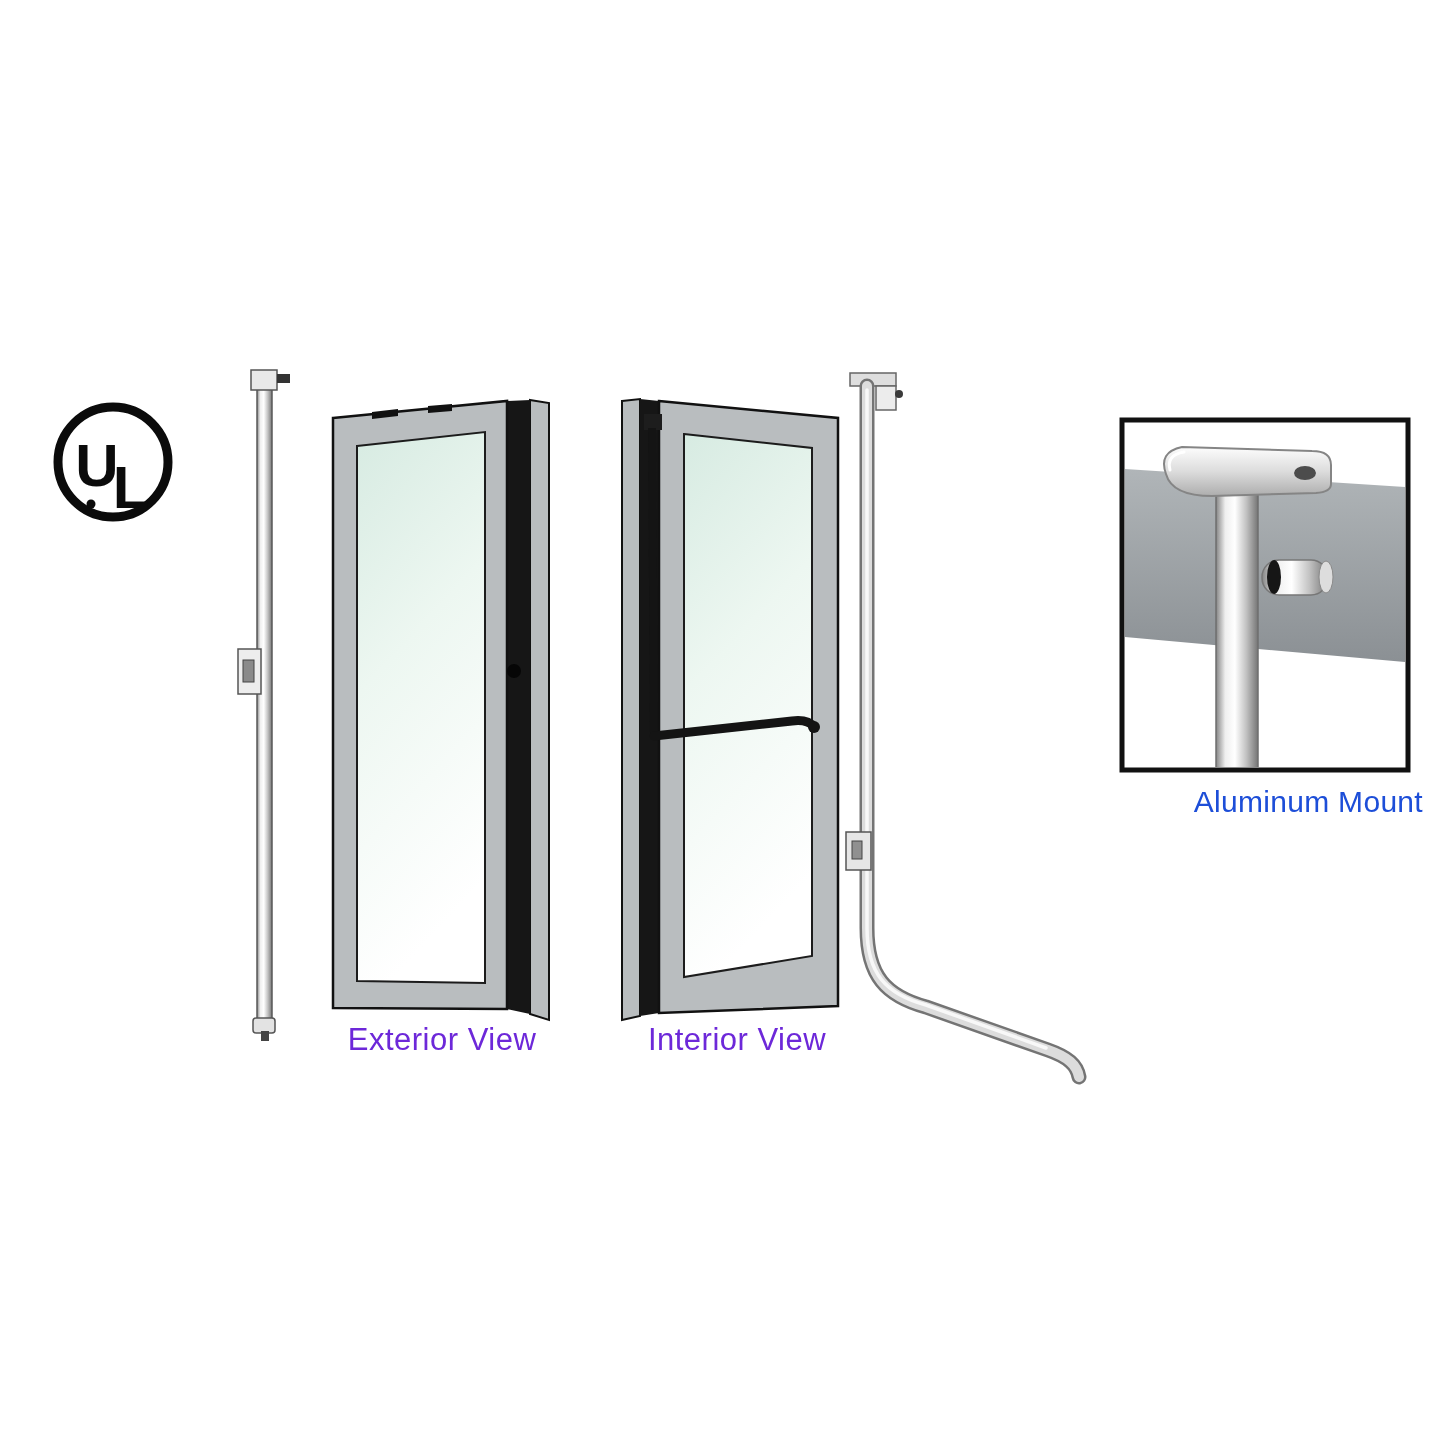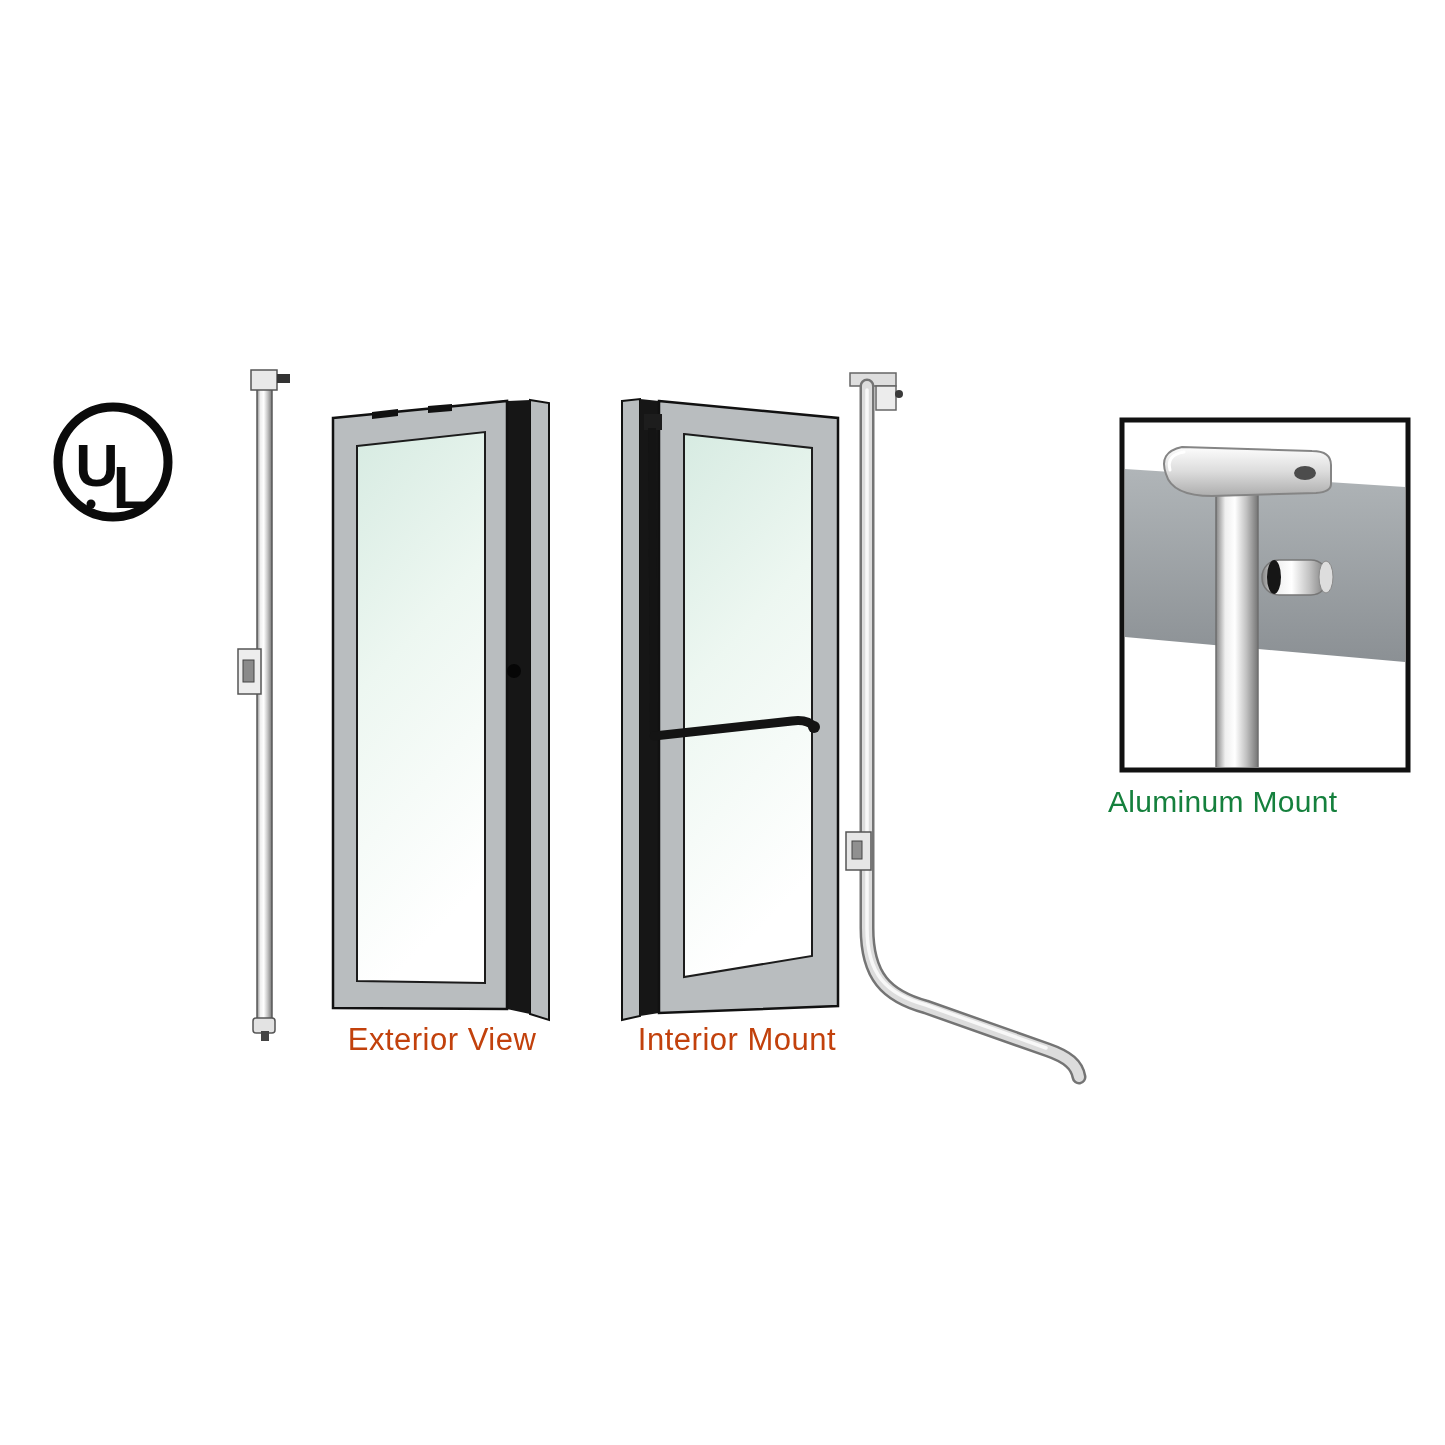--- a/index.html
+++ b/index.html
@@ -16,28 +16,28 @@
     overflow: hidden;
   }
   .stage svg {
     position: absolute;
     left: 0;
     top: 0;
   }
   .label {
     position: absolute;
     text-align: center;
-    color: #c2410c;
+    color: #6d28d9;
     font-size: 31px;
     letter-spacing: 0.5px;
   }
   .caption {
     position: absolute;
-    text-align: left;
-    color: #15803d;
+    text-align: right;
+    color: #1d4ed8;
     font-size: 30px;
     line-height: 39px;
     letter-spacing: 0.3px;
   }
 </style>
 </head>
 <body>
 
 <div class="stage">
 
@@ -128,19 +128,19 @@
         <rect x="1216" y="490" width="42" height="278" fill="url(#metalH)" stroke="#6f6f6f" stroke-width="1.5"></rect>
         <path d="M 1166 474 Q 1158 452 1182 447 L 1312 451 Q 1331 451 1331 465 L 1331 484 Q 1331 492 1316 493 L 1212 496 Q 1172 496 1166 474 Z" fill="url(#fittingG)" stroke="#858585" stroke-width="2"></path>
         <ellipse cx="1305" cy="473" rx="11" ry="7" fill="#4c4c4c"></ellipse>
         <path d="M 1170 470 Q 1166 455 1184 452" fill="none" stroke="#ffffff" stroke-width="3" stroke-linecap="round"></path>
       </g>
     </g>
   </svg>
 
   <div class="label" style="left:292px; top:1022px; width:300px;">Exterior View</div>
 
-  <div class="label" style="left:587px; top:1022px; width:300px;">Interior Mount</div>
+  <div class="label" style="left:587px; top:1022px; width:300px;">Interior View</div>
 
   <div class="caption" style="left:1108px; top:782px; width:315px;">
     <div>Aluminum Mount</div>
   </div>
 
 </div>
 
 </body></html>

